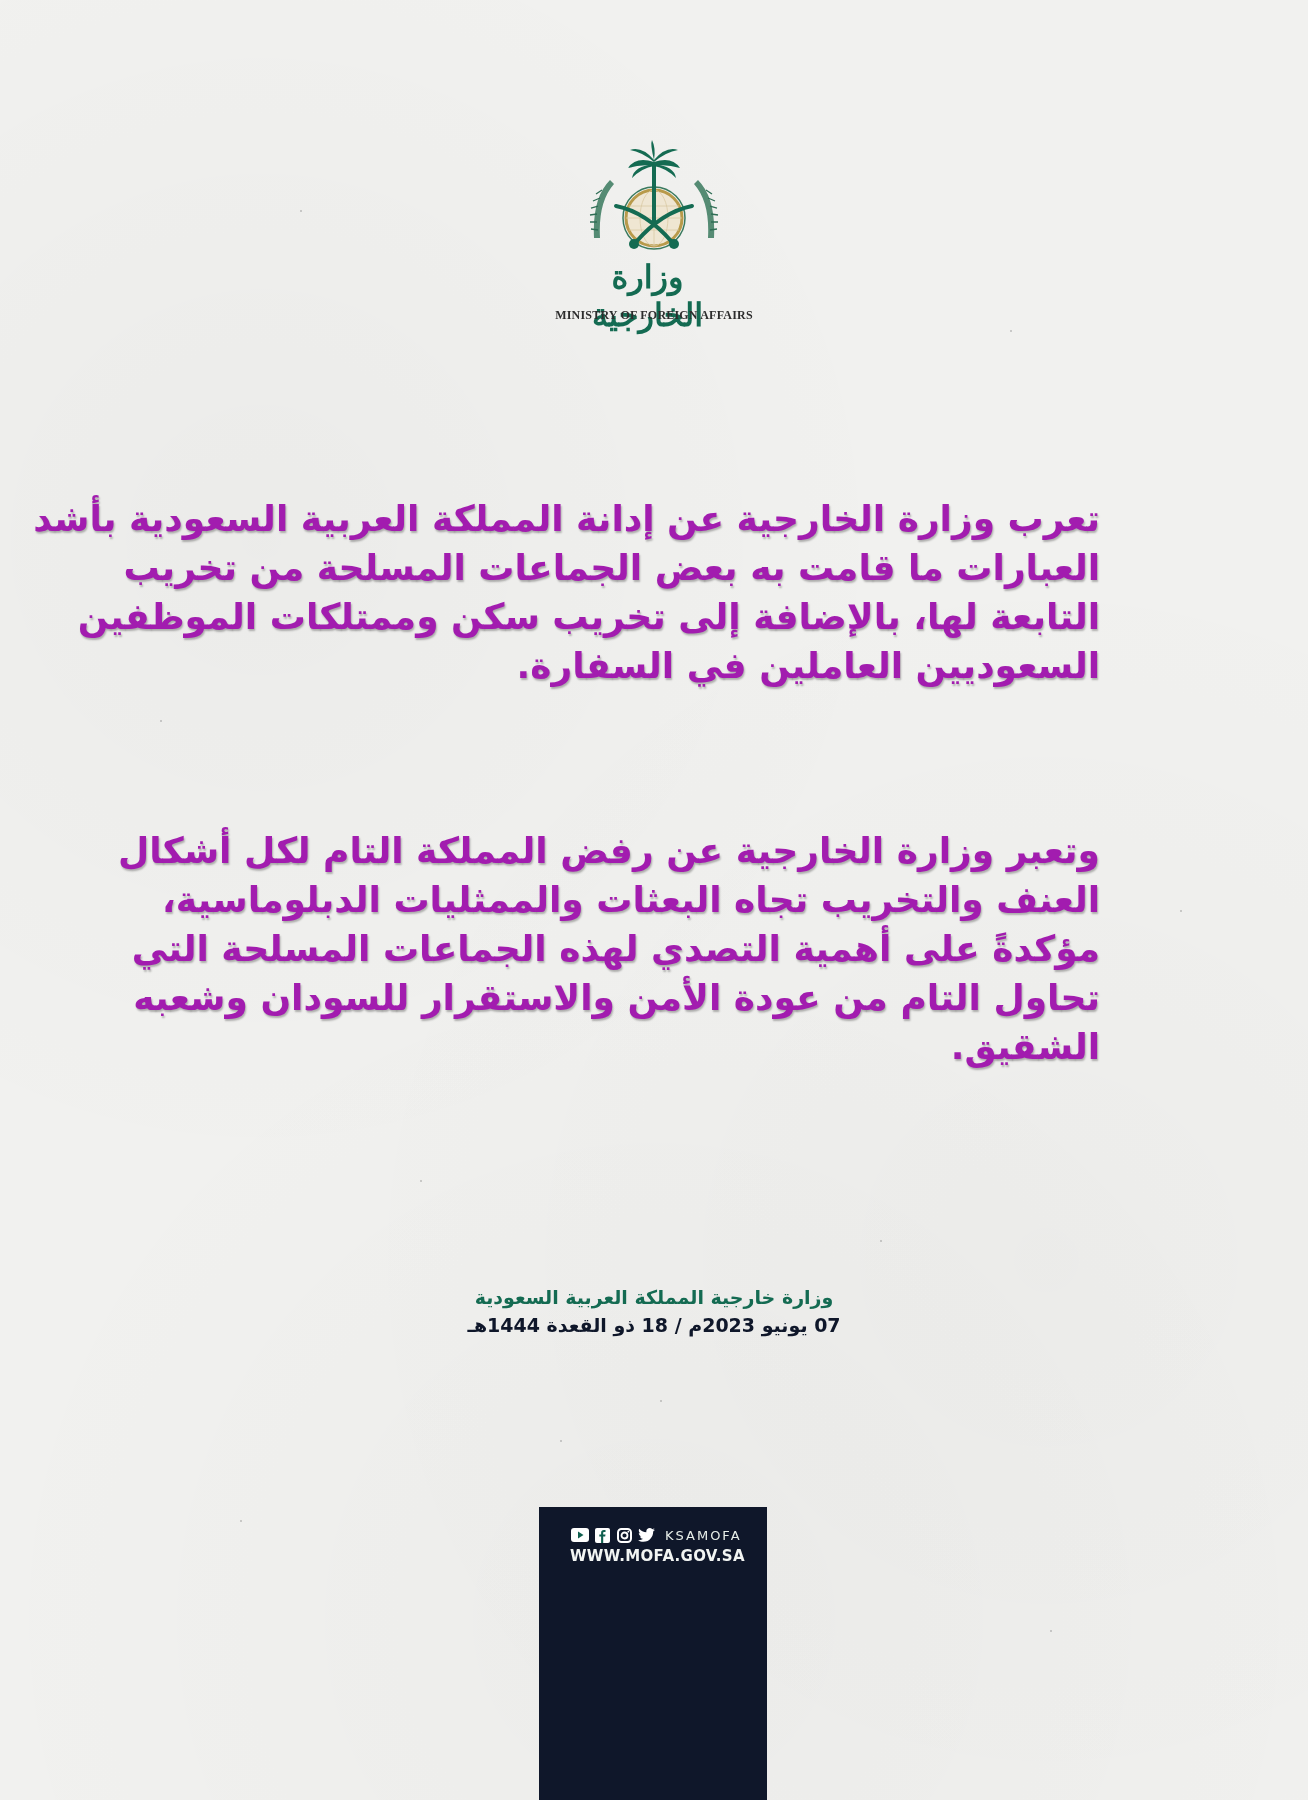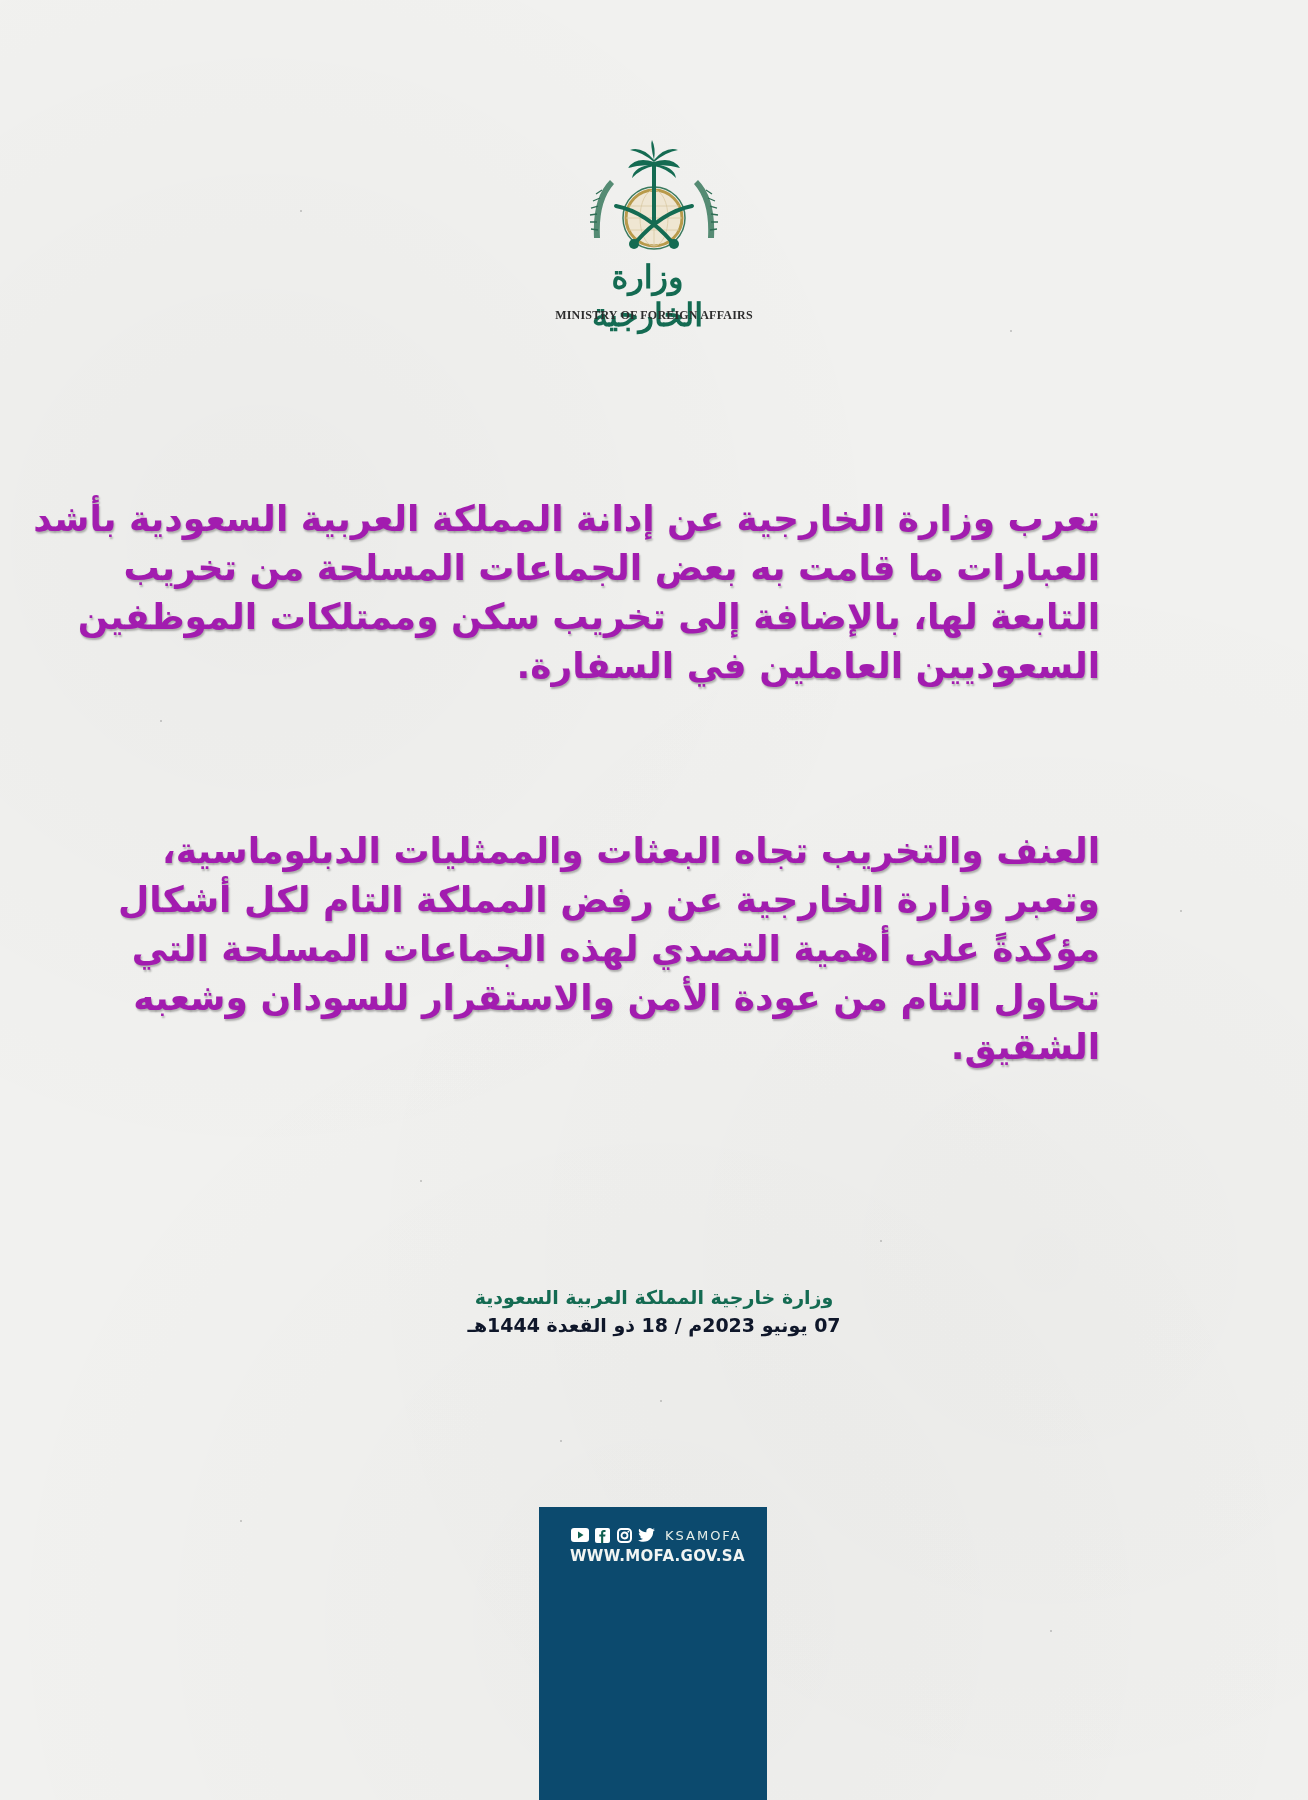--- a/index.html
+++ b/index.html
@@ -74,21 +74,21 @@
       font-family: "DejaVu Sans", sans-serif;
       font-weight: bold;
     }
     .sig-org { font-size: 19px; line-height: 28px; }
     .sig-date { font-size: 19px; line-height: 28px; color: #0f172a; }
 
     .footer-box {
       position: absolute;
       left: 539px; top: 1507px;
       width: 228px; height: 293px;
-      background: #0c4a6e;
+      background: #0f172a;
     }
     .social-row {
       position: absolute;
       left: 32px; top: 18px;
       display: flex; align-items: center;
       gap: 4px;
       height: 20px;
     }
     .sicon {
       width: 18px; height: 16px;
@@ -175,22 +175,22 @@
 </header>
 
 <main>
   <p class="body-text para-1">
     <span class="line">تعرب وزارة الخارجية عن إدانة المملكة العربية السعودية بأشد</span>
     <span class="line">العبارات ما قامت به بعض الجماعات المسلحة من تخريب</span>
     <span class="line">التابعة لها، بالإضافة إلى تخريب سكن وممتلكات الموظفين</span>
     <span class="line last">السعوديين العاملين في السفارة.</span>
   </p>
   <p class="body-text para-2">
+    <span class="line">وتعبر وزارة الخارجية عن رفض المملكة التام لكل أشكال</span>
     <span class="line">العنف والتخريب تجاه البعثات والممثليات الدبلوماسية،</span>
-    <span class="line">وتعبر وزارة الخارجية عن رفض المملكة التام لكل أشكال</span>
     <span class="line">مؤكدةً على أهمية التصدي لهذه الجماعات المسلحة التي</span>
     <span class="line">تحاول التام من عودة الأمن والاستقرار للسودان وشعبه</span>
     <span class="line last">الشقيق.</span>
   </p>
 </main>
 
 <section class="signature">
   <div class="sig-org">وزارة خارجية المملكة العربية السعودية</div>
   <div class="sig-date">07 يونيو 2023م / 18 ذو القعدة 1444هـ</div>
 </section>

